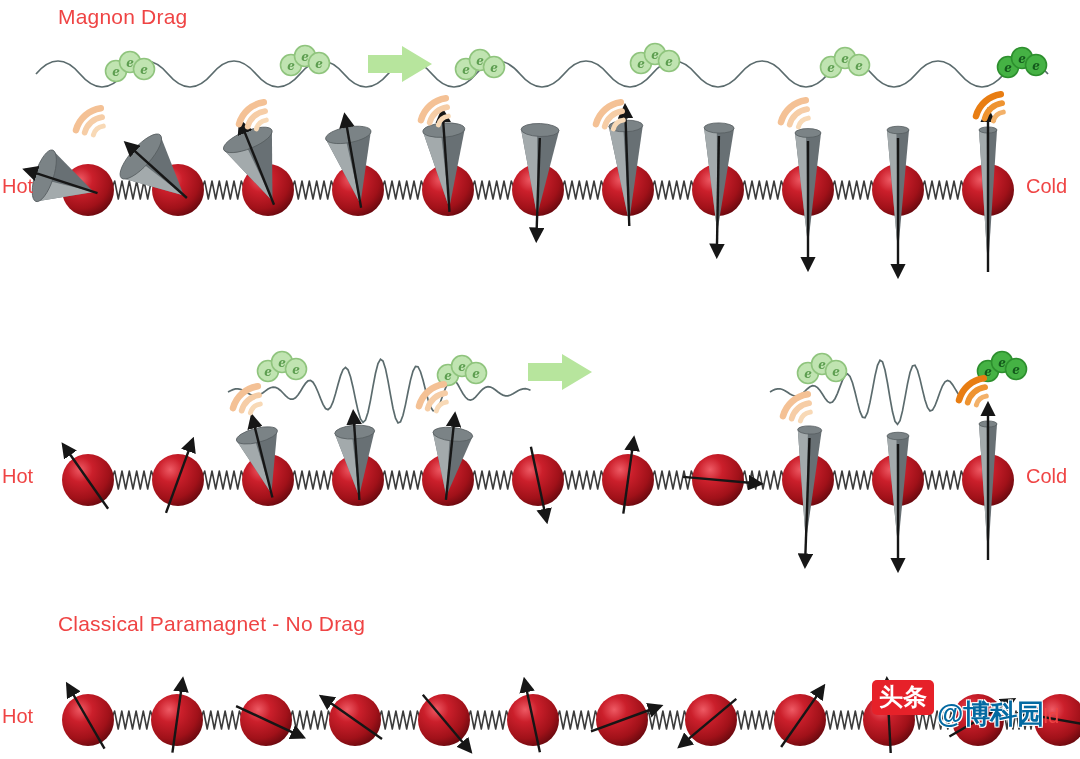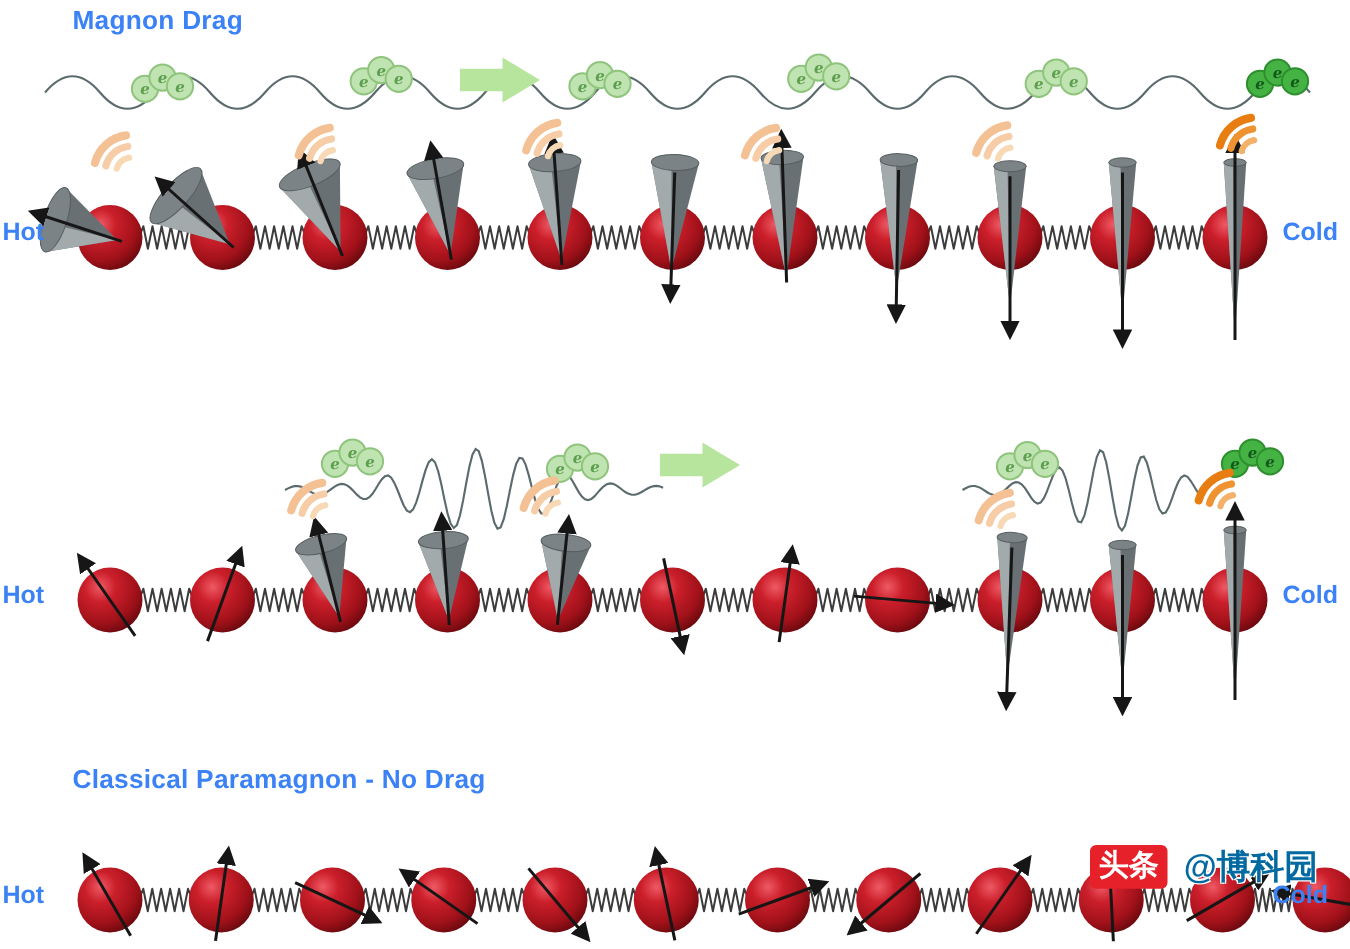--- a/index.html
+++ b/index.html
@@ -8,36 +8,36 @@
     position: relative;
     width: 1080px;
     height: 759px;
     background: #ffffff;
     overflow: hidden;
     font-family: "Liberation Sans", sans-serif;
   }
   #diagram { position: absolute; left: 0; top: 0; }
   .lbl {
     position: absolute;
-    color: #3b82f6;
-    font-weight: bold;
+    color: #ef4444;
+    font-weight: normal;
     z-index: 2;
     white-space: nowrap;
     font-family: "Liberation Sans", sans-serif;
   }
   .panel-title { font-size: 21px; letter-spacing: 0.2px; }
   .side-label { font-size: 20px; }
   .watermark {
     position: absolute;
     left: 872px;
-    top: 659px;
+    top: 680px;
     z-index: 5;
     display: flex;
-    align-items: flex-end;
-    gap: 13px;
+    align-items: flex-start;
+    gap: 3px;
   }
   .wm-badge {
     background: #e62129;
     color: #ffffff;
     font-weight: bold;
     font-size: 24px;
     line-height: 1;
     padding: 5px 7px 6px 7px;
     border-radius: 5px;
   }
@@ -387,21 +387,21 @@
         <line x1="591.0" y1="731.3" x2="660.5" y2="706.0" stroke="#161616" stroke-width="2.4" marker-end="url(#ah)"></line>
         <line x1="736.3" y1="698.8" x2="679.6" y2="746.4" stroke="#161616" stroke-width="2.4" marker-end="url(#ah)"></line>
         <line x1="781.1" y1="747.0" x2="823.5" y2="686.4" stroke="#161616" stroke-width="2.4" marker-end="url(#ah)"></line>
         <line x1="890.7" y1="753.0" x2="886.9" y2="679.1" stroke="#161616" stroke-width="2.4" marker-end="url(#ah)"></line>
         <line x1="949.4" y1="736.5" x2="1013.5" y2="699.5" stroke="#161616" stroke-width="2.4" marker-end="url(#ah)"></line>
         <line x1="1092.5" y1="725.7" x2="1019.6" y2="712.9" stroke="#161616" stroke-width="2.4" marker-end="url(#ah)"></line>
       </g>
     </svg>
 
   <div class="lbl panel-title" style="left:58px; top:5px">Magnon Drag</div>
-  <div class="lbl panel-title" style="left:58px; top:612px">Classical Paramagnon - No Drag</div>
+  <div class="lbl panel-title" style="left:58px; top:612px">Classical Paramagnet - No Drag</div>
 
   <div class="lbl side-label" style="left:2px;  top:175px">Hot</div>
   <div class="lbl side-label" style="left:1026px; top:175px">Cold</div>
 
   <div class="lbl side-label" style="left:2px;  top:465px">Hot</div>
   <div class="lbl side-label" style="left:1026px; top:465px">Cold</div>
 
   <div class="lbl side-label" style="left:2px;  top:705px">Hot</div>
   <div class="lbl side-label" style="left:1018px; top:705px">Cold</div>
 

